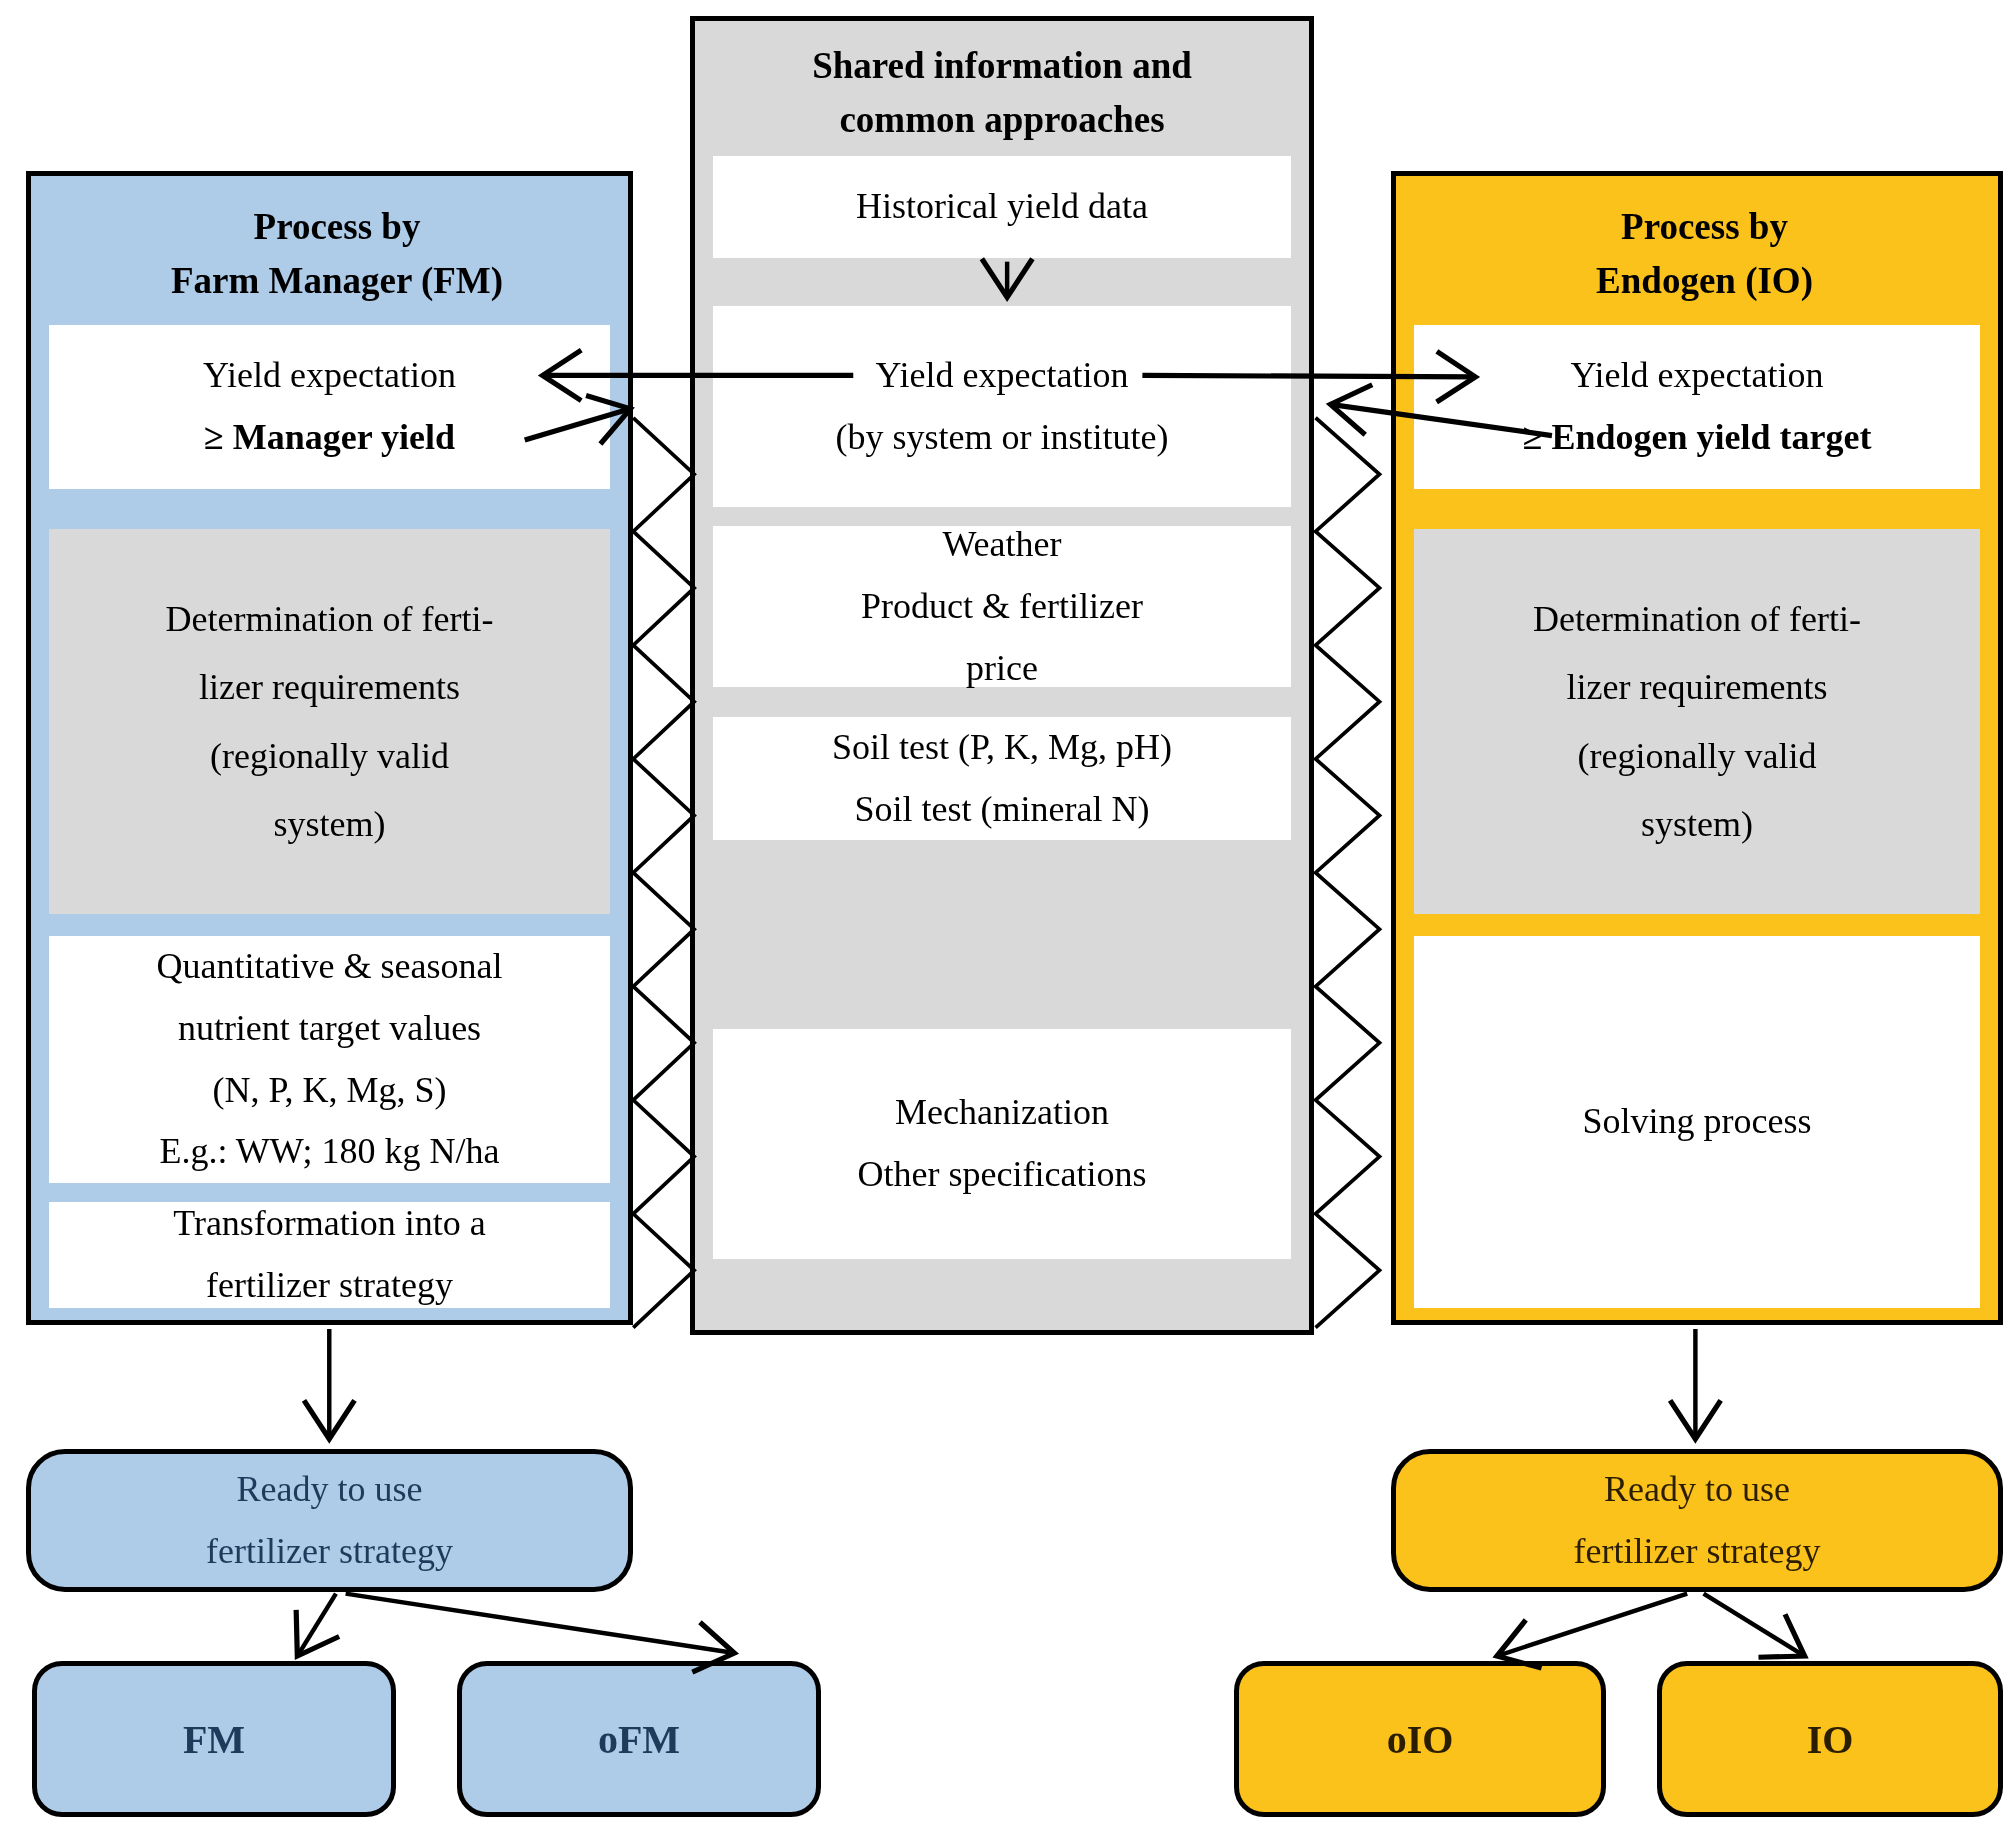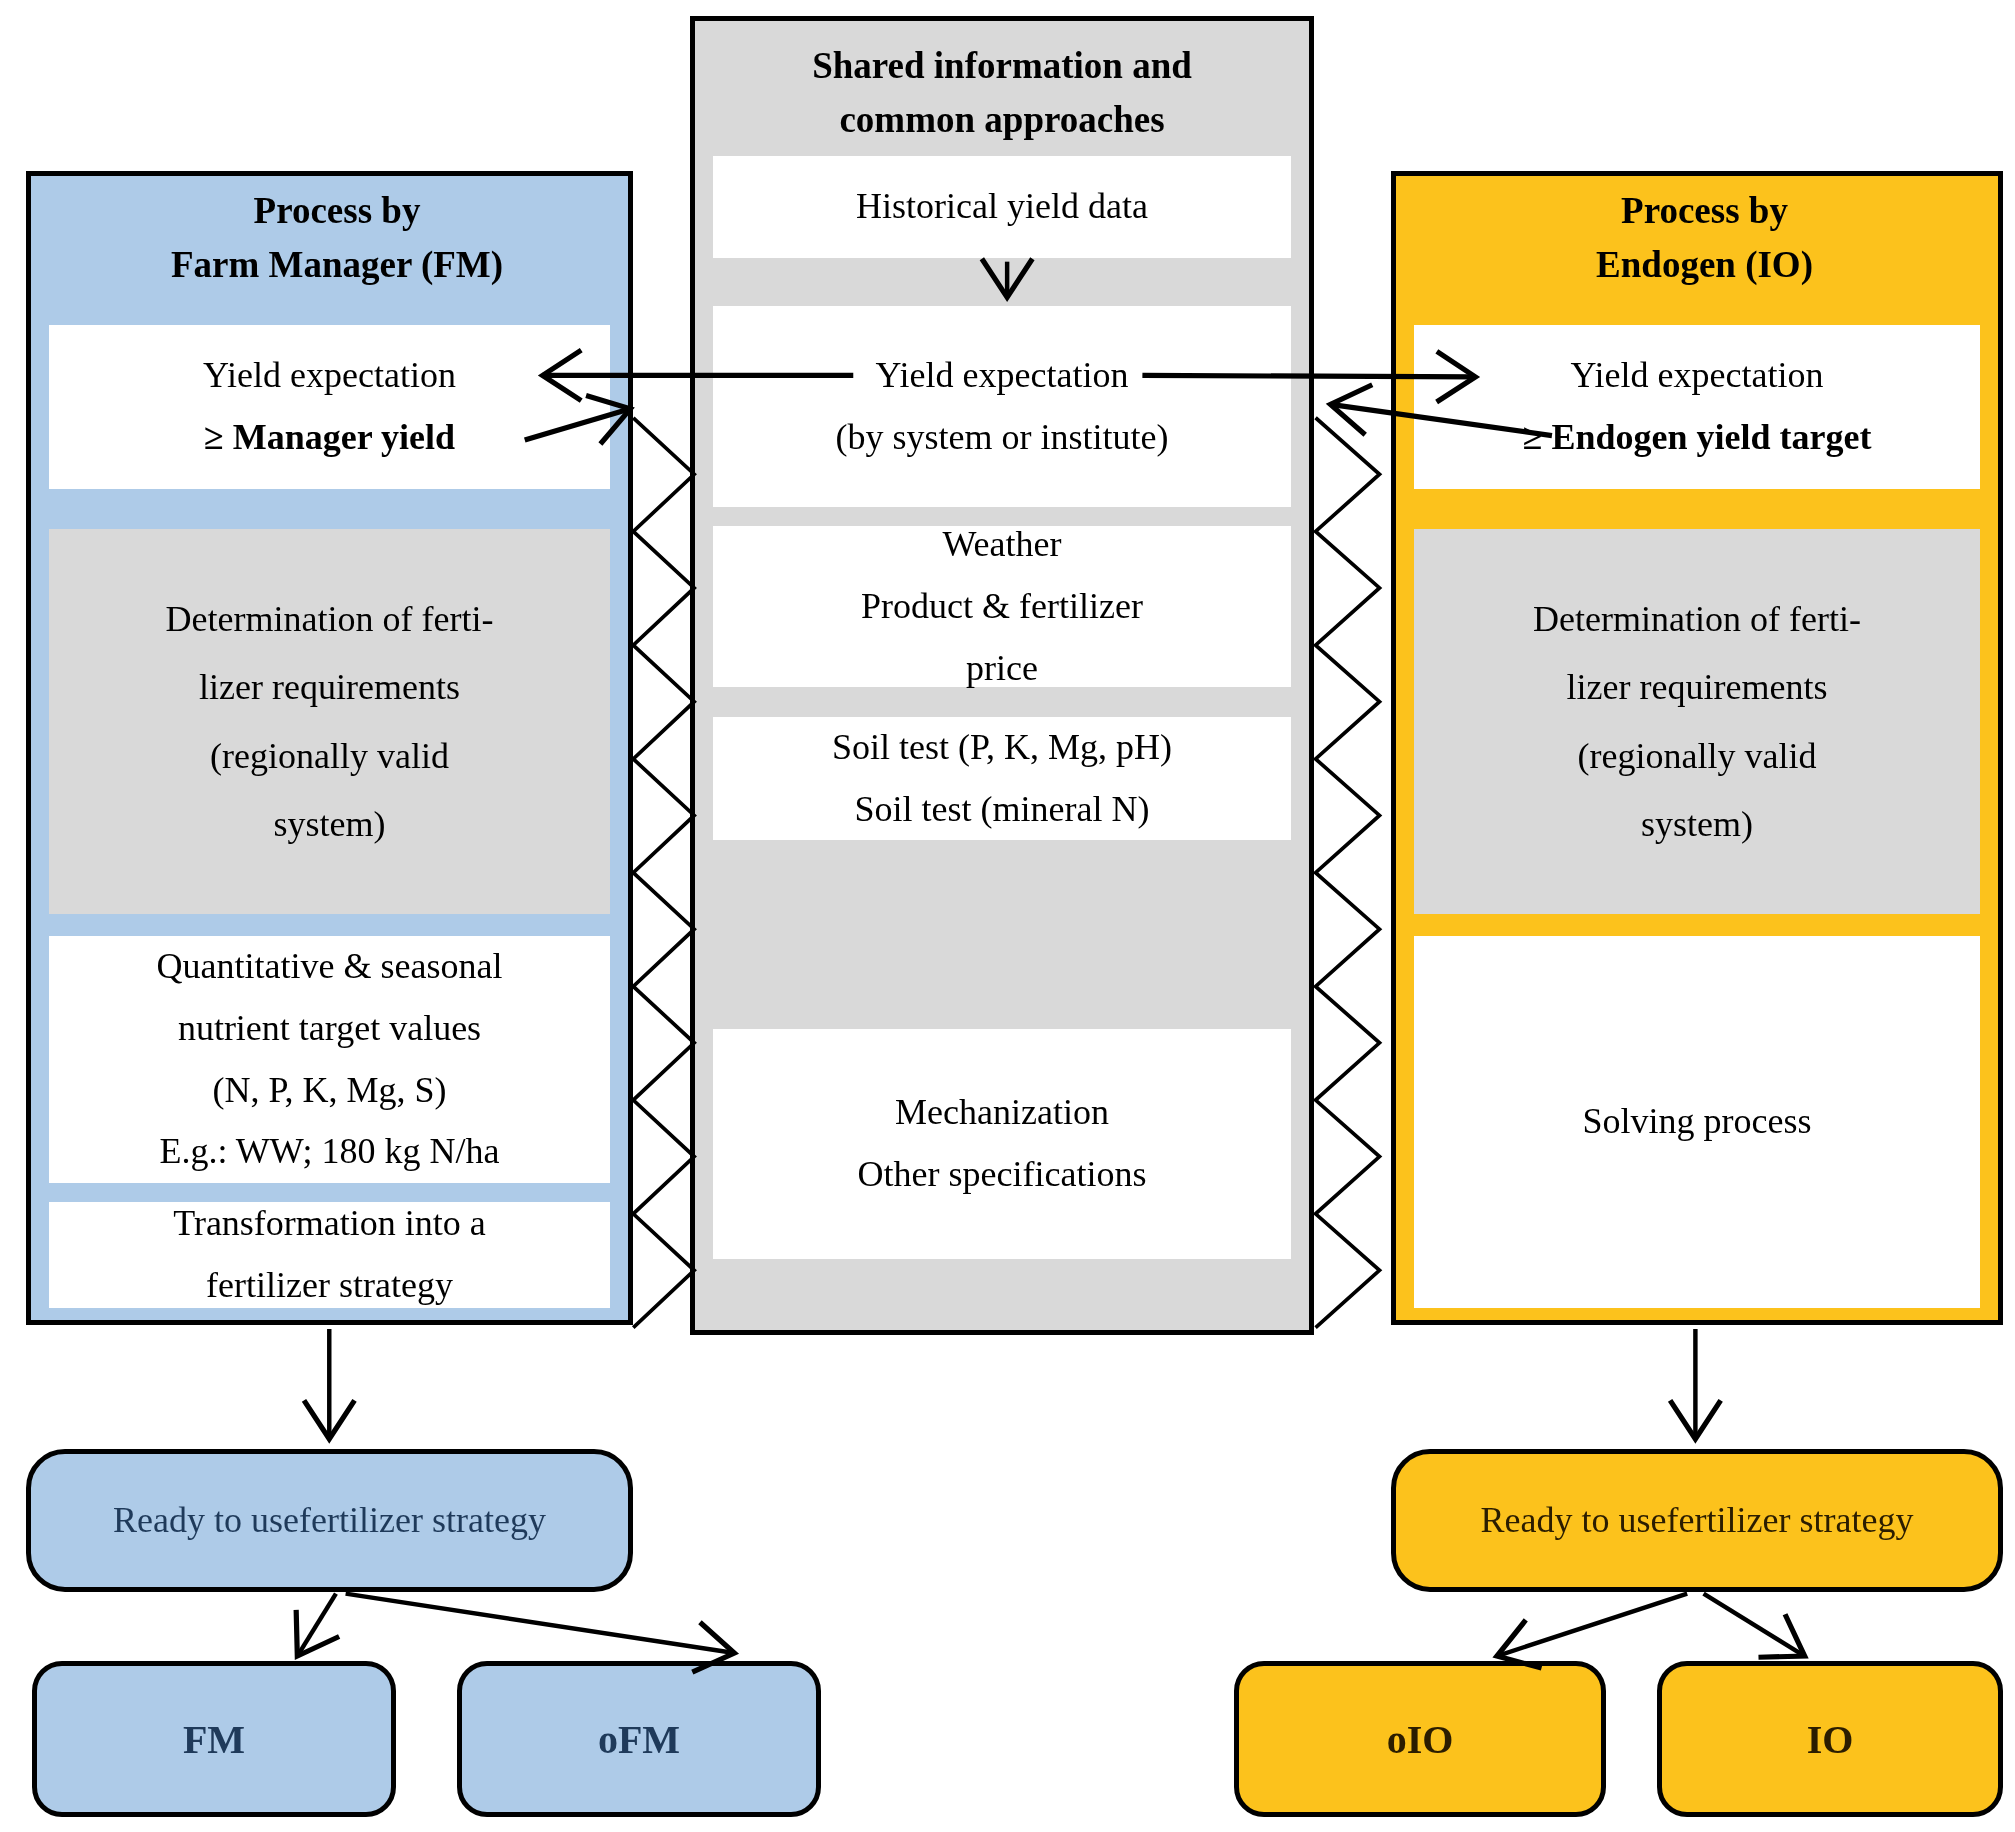--- a/index.html
+++ b/index.html
@@ -18,21 +18,21 @@
     box-sizing: border-box;
   }
   .col-fm  { left: 26px;   top: 171px; width: 607px; height: 1154px; background: var(--fm_blue, #aecbe8); }
   .col-sh  { left: 690px;  top: 16.4px;  width: 624px; height: 1319px; background: var(--shared_gray, #d9d9d9); }
   .col-io  { left: 1391px; top: 171px; width: 612px; height: 1154px; background: var(--io_orange, #fcc21c); }
   .col-title {
     position: absolute; left: 0; right: 0;
     text-align: center; font-weight: bold;
     font-size: 37px; line-height: 1.45;
   }
-  .col-fm .col-title, .col-io .col-title { top: 8px; padding-left: 15px; }
+  .col-fm .col-title, .col-io .col-title { top: 24px; padding-left: 15px; }
   .col-sh .col-title { top: 18px; }
   .box {
     position: absolute; left: 18px; right: 18px;
     display: flex; flex-direction: column;
     justify-content: center; align-items: center;
     text-align: center;
     font-size: 36px; line-height: 1.72;
     background: #ffffff;
   }
   .box.grayfill { background: var(--shared_gray, #d9d9d9); line-height: 1.9; }
@@ -50,21 +50,21 @@
   .sh-farm   { top: 1008px; height: 230px; }
   
   .io-yield   { top: 149px;  height: 164px; }
   .io-det     { top: 353px;  height: 385px; }
   .io-solving { top: 760px; height: 372px; }
   
   .ready {
     position: absolute; top: 1449px; height: 143px;
     border: 5.2px solid #000; border-radius: 39px;
     box-sizing: border-box;
-    display: flex; flex-direction: row;
+    display: flex; flex-direction: column;
     justify-content: center; align-items: center;
     text-align: center; font-size: 36px; line-height: 1.7;
   }
   .ready-fm { left: 26px;   width: 607px; background: var(--fm_blue, #aecbe8);  color: var(--fm_text_dark, #1f3a5a); }
   .ready-io { left: 1391px; width: 612px; background: var(--io_orange, #fcc21c); color: var(--io_text_dark, #2b1d00); }
   .leaf {
     position: absolute; top: 1661px; height: 156px;
     border: 5.2px solid #000; border-radius: 30px;
     box-sizing: border-box;
     display: flex; justify-content: center; align-items: center;

